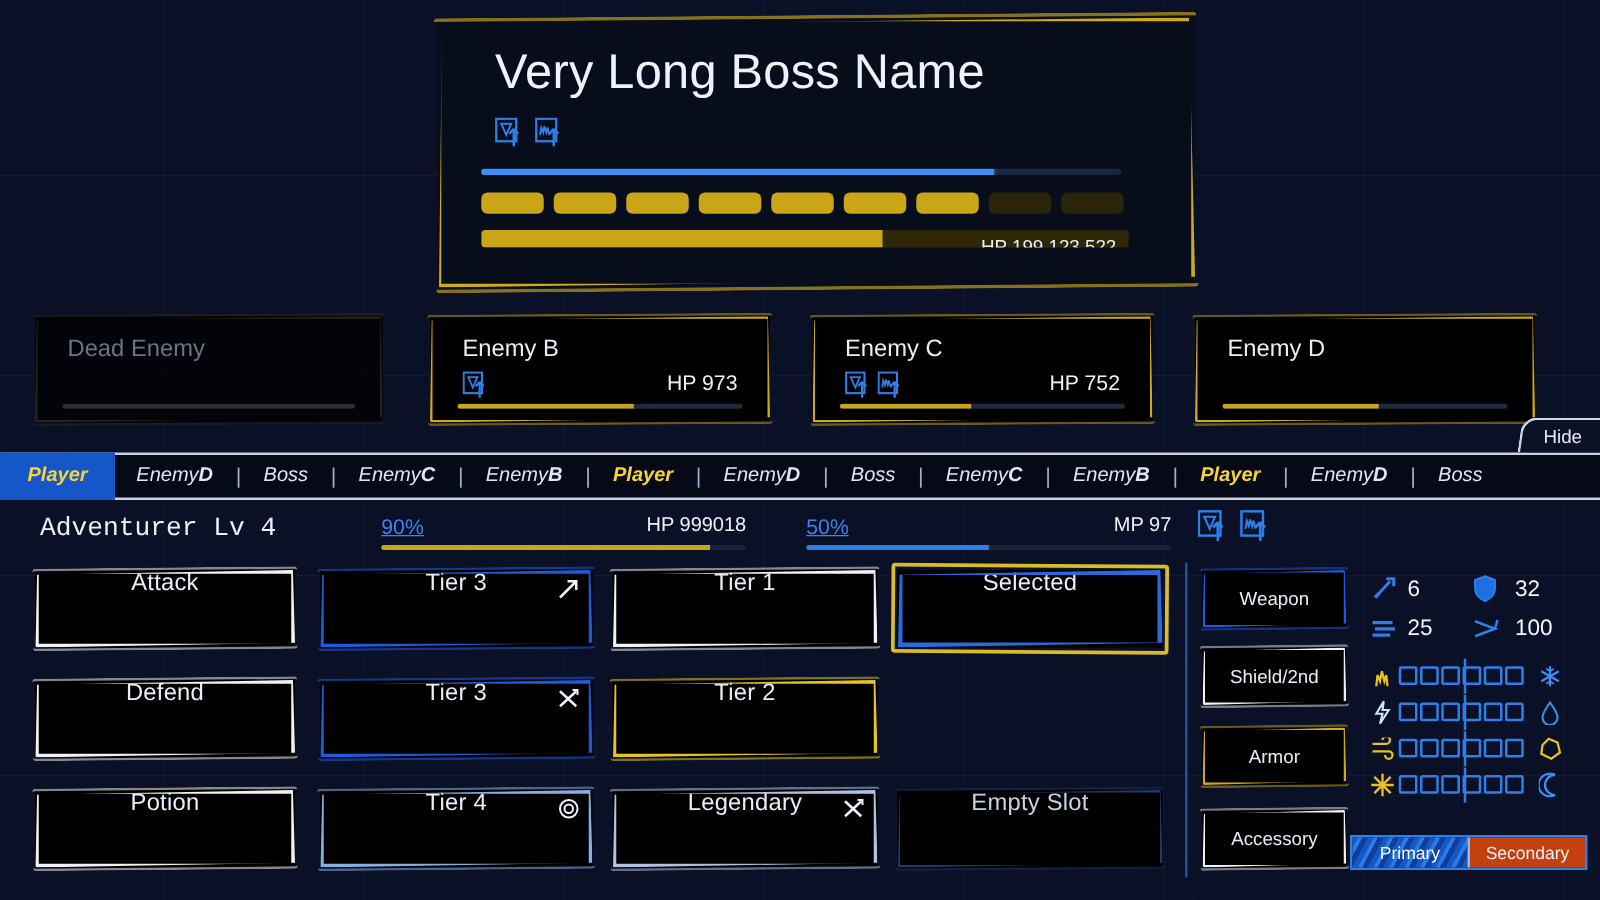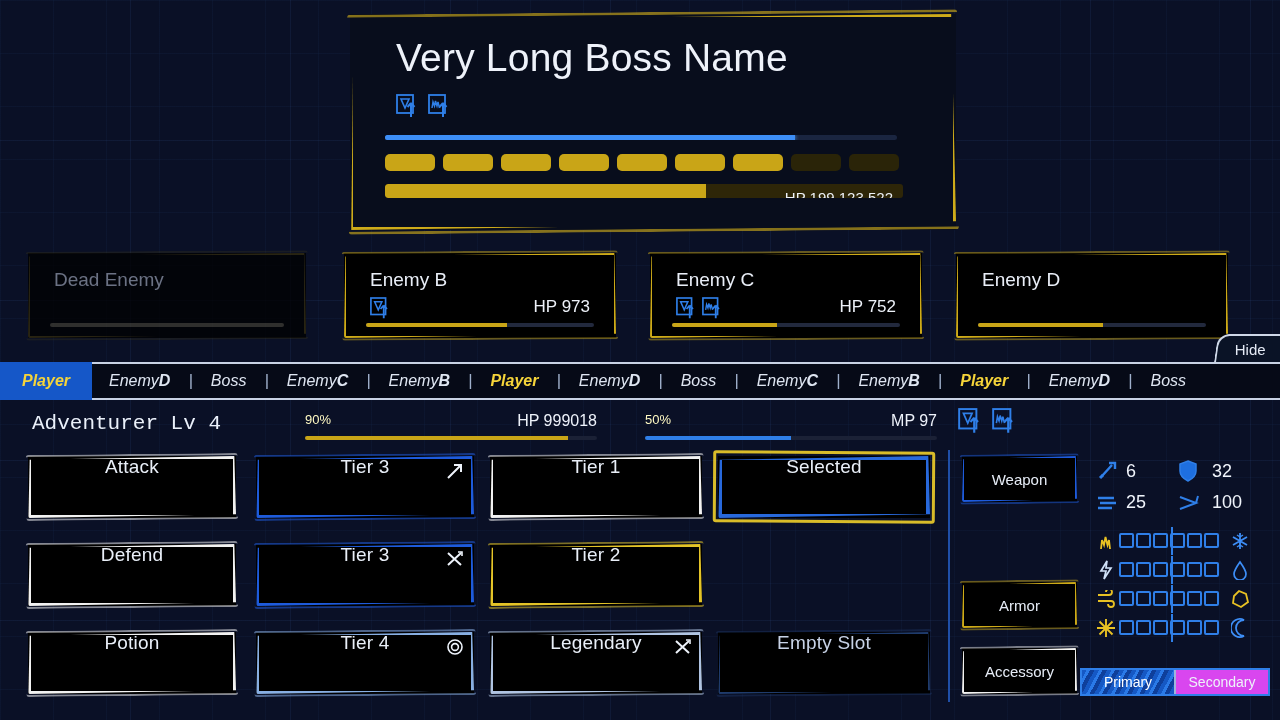--- a/index.html
+++ b/index.html
@@ -119,21 +119,21 @@
   }
   .turn-item.active{ background:#1557c8; color:#f5d43a; font-weight:700; padding:0 22px; }
   .turn-item.player{ color:#f5d43a; font-weight:700; }
   .turn-item .sfx{ font-weight:700; }
   .turn-sep{ color:#9fb0cc; font-size:17px; padding:0 1px; }
 
   
   #player-row{ position:absolute; left:0; top:402px; width:1280px; height:46px; }
   #player-name{ position:absolute; left:32px; top:10px; font-size:21px; color:#eaf0fa;font-family:Liberation Mono, monospace; }
   .gauge{ position:absolute; top:10px; }
-  .gauge .lbl{ position:absolute; left:0; top:0; font-size:13px; color:#fef9c3; }
+  .gauge .lbl{ position:absolute; left:0; top:0; font-size:17px; color:#3b82f6;text-decoration:underline; }
   .gauge .val{ position:absolute; right:0; top:0; font-size:16px; color:#eef2fa; }
   .gauge .track{ position:absolute; left:0; top:24px; width:100%; height:4px; background:#1b2136; border-radius:2px; overflow:hidden; }
   .gauge .track > i{ display:block; height:100%; }
   #gauge-hp{ left:305px; width:292px; }
   #gauge-hp .track > i{ background:#c9a517; }
   #gauge-mp{ left:645px; width:292px; }
   #gauge-mp .track > i{ background:#2f7fe8; }
   #player-status{ position:absolute; left:958px; top:408px; display:flex; gap:8px; }
 
   
@@ -189,21 +189,21 @@
   #ps-tabs{
     position:absolute; left:1080px; top:668px; width:190px; height:28px;
     border:2px solid #2f7fe8; display:flex; background:#081128;
   }
   .ps-tab{ flex:1; display:flex; align-items:center; justify-content:center;
     font-size:14px; color:#eef2fa; }
   .ps-tab.on{
     background:repeating-linear-gradient(118deg,#1558c4 0 4px,#2a7ae8 4px 7px,#0e3f9b 7px 11px);
     color:#ffffff;
   }
-  .ps-tab.off{ background:#d946ef; border-left:2px solid #9fb6dc; }
+  .ps-tab.off{ background:#c2410c; border-left:2px solid #9fb6dc; }
 
   svg{ display:block; }
 </style>
 </head>
 <body>
 
 <div class="grid-bg"></div>
 <div class="grid-bg2"></div>
 
 <div id="boss-panel" class="sk">
@@ -435,20 +435,23 @@
   <div class="act-btn sk col4 row3 empty">
       <span>Empty Slot</span>
     </div>
 </div>
 
 <div id="equip-panel">
   <div class="eq-divider"></div>
   <div class="eq-slot sk" style="top:0;   --sc:#2060e8">
       <span>Weapon</span>
     </div>
+  <div class="eq-slot sk" style="top:62px;">
+      <span>Shield/2nd</span>
+    </div>
   <div class="eq-slot sk" style="top:126px; --sc:#d9b41a">
       <span>Armor</span>
     </div>
   <div class="eq-slot sk" style="top:192px;">
       <span>Accessory</span>
     </div>
 </div>
 
 <div id="stats-panel">
   <div class="stat-grid">

